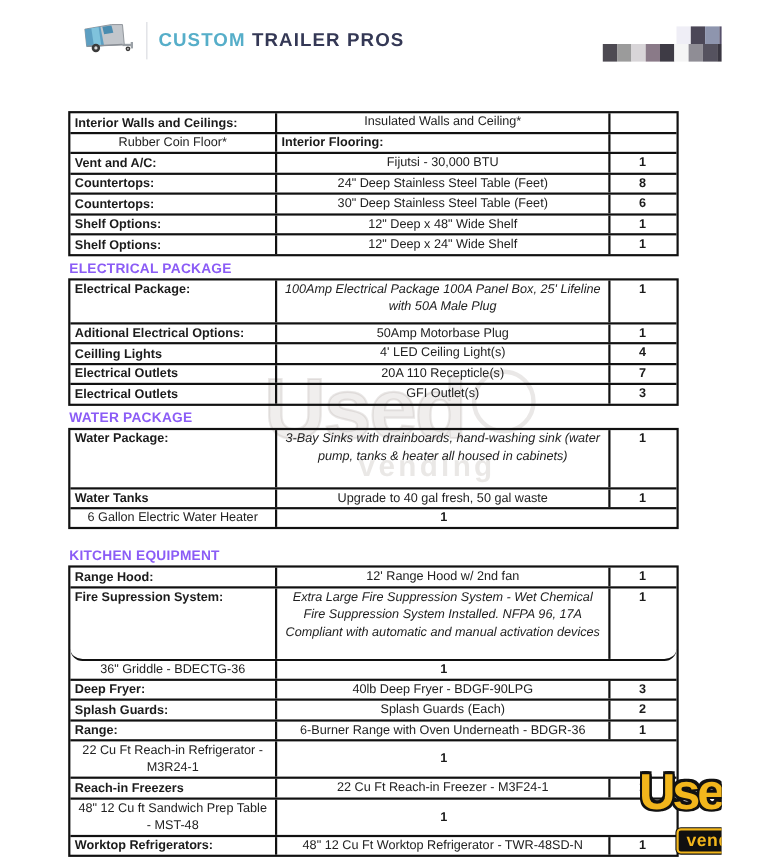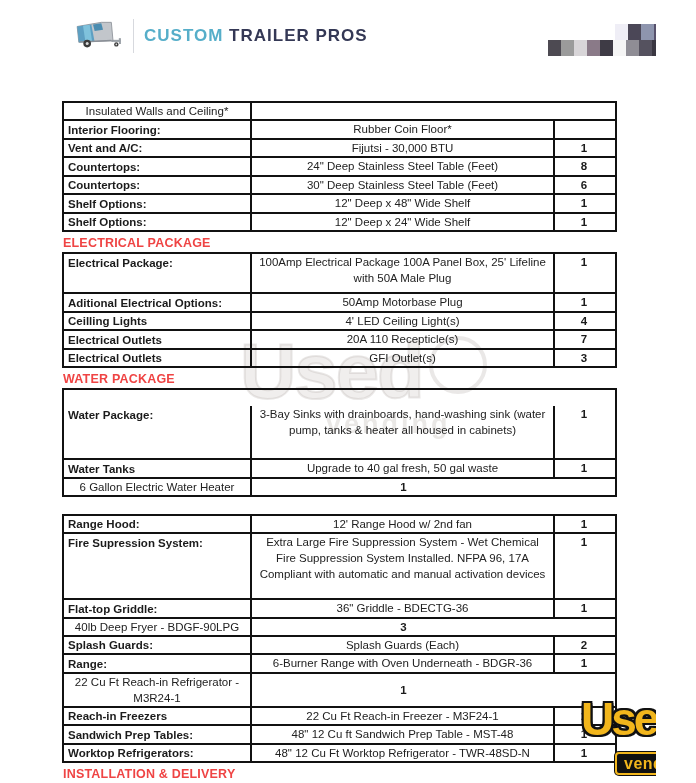--- a/index.html
+++ b/index.html
@@ -28,30 +28,30 @@
   .wm-word1 {
     font-size:78px; font-weight:900; letter-spacing:-2px;
     color:rgba(205,200,195,0.30);
     -webkit-text-stroke:2px rgba(180,174,168,0.28);
   }
   .wm-pig { width:58px; height:58px; border:4px solid rgba(185,180,174,0.30); border-radius:50%; margin-left:6px; margin-top:-14px; }
   .wm-word2 { font-size:27px; font-weight:900; letter-spacing:3px; color:rgba(190,185,179,0.33); margin:-8px 0 0 86px; }
 
   
   .spec { position:absolute; left:22px; top:101px; width:555px; z-index:1; }
-  .section-title { font-size:12.5px; font-weight:bold; color:#ef4444; margin:4px 0 2px 1px; letter-spacing:0.2px; }
+  .section-title { font-size:12.5px; font-weight:bold; color:#8b5cf6; margin:4px 0 2px 1px; letter-spacing:0.2px; }
   .sec-gap { margin-top:17px; }
   .tbl { border:2px solid #111; background:transparent; margin-bottom:1px; }
   .row { display:grid; grid-template-columns:188px 303px 58px; border-bottom:2px solid #111; }
   .row:last-child { border-bottom:none; }
   .cell { padding:0 4px; font-size:11.5px; line-height:16px; display:flex; align-items:center; min-height:15px; }
   .cell.label { font-weight:bold; color:#1b1b1b; border-right:2px solid #111; align-items:flex-start; padding-top:0.5px; }
   .cell.value { justify-content:center; text-align:center; color:#222; border-right:2px solid #111; }
   .cell.qty { justify-content:center; font-weight:bold; color:#1b1b1b; }
-  .row.tall .cell.value { align-items:flex-start; }
+  .row.tall .cell.value { align-items:flex-start;font-style:italic; }
   .row.tall .cell.qty { align-items:flex-start; }
 
   
   .uv-logo { position:absolute; left:541px; top:697px; width:155px; height:86px; z-index:5; }
   .uv-top { display:flex; align-items:flex-start; }
   .uv-word1 {
     font-size:46px; font-weight:900; letter-spacing:-3px; color:#f2b61c; line-height:44px;
     text-shadow:-2px -2px 0 #111, 2px -2px 0 #111, -2px 2px 0 #111, 2px 2px 0 #111,
                  0 -2px 0 #111, 0 2px 0 #111, -2px 0 0 #111, 2px 0 0 #111;
   }
@@ -116,26 +116,27 @@
       <span class="wm-word1">Used</span>
       <span class="wm-pig"></span>
     </div>
     <div class="wm-word2">vending</div>
   </div>
 
   <div class="spec" id="spec-sections">
       <div>
         <div class="tbl">
           <div class="row">
+            <div class="cell label">Interior Walls and Ceilings:</div>
             <div class="cell value">Insulated Walls and Ceiling*</div>
             <div class="cell qty"></div>
           </div>
           <div class="row">
+            <div class="cell value">Rubber Coin Floor*</div>
             <div class="cell label">Interior Flooring:</div>
-            <div class="cell value">Rubber Coin Floor*</div>
             <div class="cell qty"></div>
           </div>
           <div class="row">
             <div class="cell label">Vent and A/C:</div>
             <div class="cell value">Fijutsi - 30,000 BTU</div>
             <div class="cell qty">1</div>
           </div>
           <div class="row">
             <div class="cell label">Countertops:</div>
             <div class="cell value">24" Deep Stainless Steel Table (Feet)</div>
@@ -184,54 +185,55 @@
           <div class="row">
             <div class="cell label">Electrical Outlets</div>
             <div class="cell value">GFI Outlet(s)</div>
             <div class="cell qty">3</div>
           </div>
         </div>
       </div>
       <div>
         <div class="section-title">WATER PACKAGE</div>
         <div class="tbl">
-          <div class="row tall" style="min-height: 54px; margin-top: 16px;">
+          <div class="row tall" style="min-height: 54px;">
             <div class="cell label">Water Package:</div>
             <div class="cell value">3-Bay Sinks with drainboards, hand-washing sink (water pump, tanks &amp; heater all housed in cabinets)</div>
             <div class="cell qty">1</div>
           </div>
           <div class="row">
             <div class="cell label">Water Tanks</div>
             <div class="cell value">Upgrade to 40 gal fresh, 50 gal waste</div>
             <div class="cell qty">1</div>
           </div>
           <div class="row">
             <div class="cell value">6 Gallon Electric Water Heater</div>
             <div class="cell qty">1</div>
           </div>
         </div>
       </div>
       <div class="sec-gap">
+        <div class="section-title">KITCHEN EQUIPMENT</div>
         <div class="tbl">
           <div class="row">
             <div class="cell label">Range Hood:</div>
             <div class="cell value">12' Range Hood w/ 2nd fan</div>
             <div class="cell qty">1</div>
           </div>
-          <div class="row tall" style="min-height: 66px;">
+          <div class="row tall" style="min-height: 66px; border-radius: 11px;">
             <div class="cell label">Fire Supression System:</div>
             <div class="cell value">Extra Large Fire Suppression System -  Wet Chemical Fire Suppression System Installed. NFPA 96, 17A Compliant with automatic and manual activation devices</div>
             <div class="cell qty">1</div>
           </div>
           <div class="row">
-            <div class="cell label">Flat-top Griddle:</div>
             <div class="cell value">36" Griddle - BDECTG-36</div>
             <div class="cell qty">1</div>
           </div>
           <div class="row">
+            <div class="cell label">Deep Fryer:</div>
             <div class="cell value">40lb Deep Fryer - BDGF-90LPG</div>
             <div class="cell qty">3</div>
           </div>
           <div class="row">
             <div class="cell label">Splash Guards:</div>
             <div class="cell value">Splash Guards (Each)</div>
             <div class="cell qty">2</div>
           </div>
           <div class="row">
             <div class="cell label">Range:</div>
@@ -241,21 +243,20 @@
           <div class="row">
             <div class="cell value">22 Cu Ft Reach-in Refrigerator - M3R24-1</div>
             <div class="cell qty">1</div>
           </div>
           <div class="row">
             <div class="cell label">Reach-in Freezers</div>
             <div class="cell value">22 Cu Ft Reach-in Freezer - M3F24-1</div>
             <div class="cell qty">1</div>
           </div>
           <div class="row">
-            <div class="cell label">Sandwich Prep Tables:</div>
             <div class="cell value">48" 12 Cu ft Sandwich Prep Table - MST-48</div>
             <div class="cell qty">1</div>
           </div>
           <div class="row">
             <div class="cell label">Worktop Refrigerators:</div>
             <div class="cell value">48" 12 Cu Ft Worktop Refrigerator - TWR-48SD-N</div>
             <div class="cell qty">1</div>
           </div>
         </div>
       </div>

